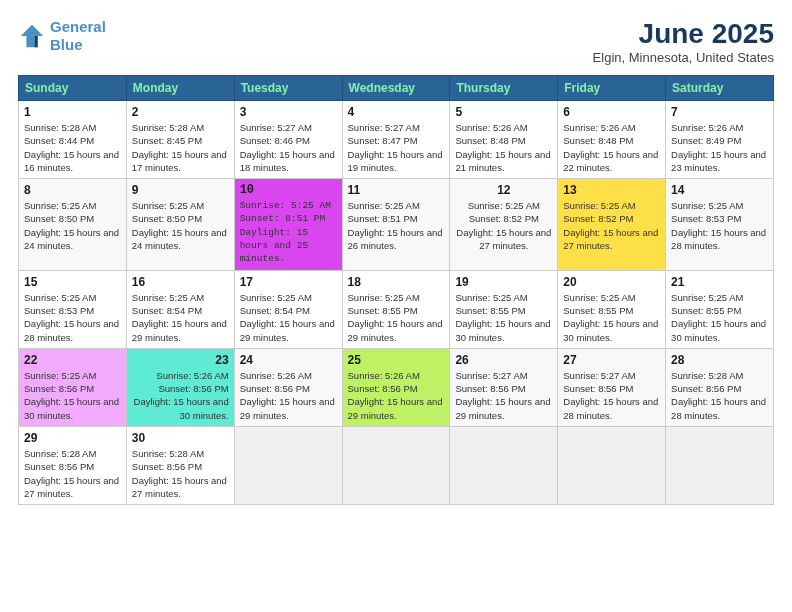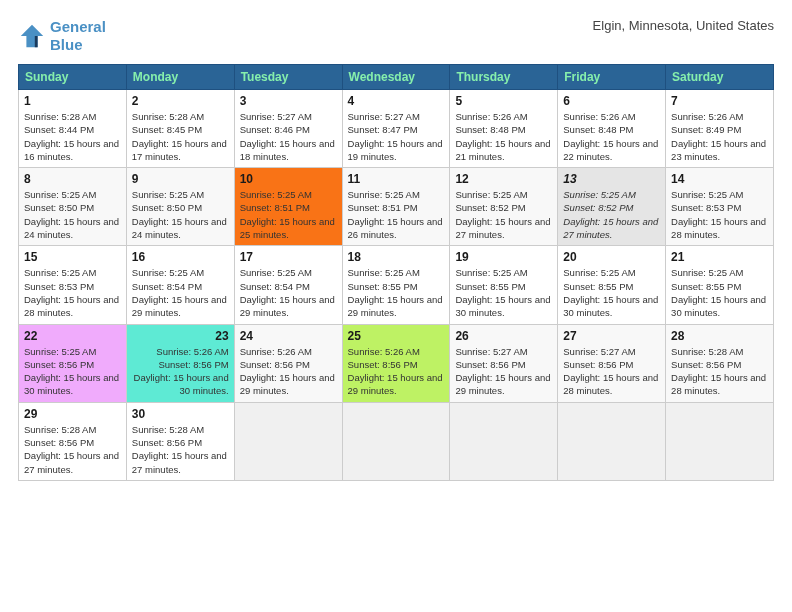--- a/index.html
+++ b/index.html
@@ -103,20 +103,21 @@
       <svg class="logo-icon" viewBox="0 0 40 40">
         <polygon points="20,4 36,20 28,20 28,36 12,36 12,20 4,20" fill="#4a90c4"></polygon>
         <polygon points="20,4 36,20 28,20 28,36 24,36 24,20 36,20" fill="#1a3a5c"></polygon>
       </svg>
       <div class="logo-text">
         <div><span>General</span></div>
         <div><span style="color:#4a90c4">Blue</span></div>
       </div>
     </div>
     <div class="title-block">
+      <div class="month-title">June 2025</div>
       <div class="location">Elgin, Minnesota, United States</div>
     </div>
   </div>
 
   <table class="calendar">
     <thead>
       <tr>
         <th>Sunday</th>
         <th>Monday</th>
         <th>Tuesday</th>
@@ -195,45 +196,45 @@
     </div>
   </td>
           <td style="background: rgb(248, 248, 248);">
     <span class="day-num">9</span>
     <div class="day-info">
       Sunrise: 5:25 AM<br>
       Sunset: 8:50 PM<br>
       Daylight: 15 hours and 24 minutes.
     </div>
   </td>
-          <td style="background: #f97316;">
+          <td style="background: #d946ef; font-family: Liberation Mono, monospace;">
     <span class="day-num">10</span>
     <div class="day-info">
       Sunrise: 5:25 AM<br>
       Sunset: 8:51 PM<br>
       Daylight: 15 hours and 25 minutes.
     </div>
   </td>
           <td style="background: rgb(248, 248, 248);">
     <span class="day-num">11</span>
     <div class="day-info">
       Sunrise: 5:25 AM<br>
       Sunset: 8:51 PM<br>
       Daylight: 15 hours and 26 minutes.
     </div>
   </td>
-          <td style="background: rgb(248, 248, 248);">
+          <td style="background: rgb(248, 248, 248); text-align: center;">
     <span class="day-num">12</span>
     <div class="day-info">
       Sunrise: 5:25 AM<br>
       Sunset: 8:52 PM<br>
       Daylight: 15 hours and 27 minutes.
     </div>
   </td>
-          <td style="background: #e5e5e5; font-style: italic;">
+          <td style="background: #fde047;">
     <span class="day-num">13</span>
     <div class="day-info">
       Sunrise: 5:25 AM<br>
       Sunset: 8:52 PM<br>
       Daylight: 15 hours and 27 minutes.
     </div>
   </td>
           <td style="background: rgb(248, 248, 248); margin-top: 48px;">
     <span class="day-num">14</span>
     <div class="day-info">

